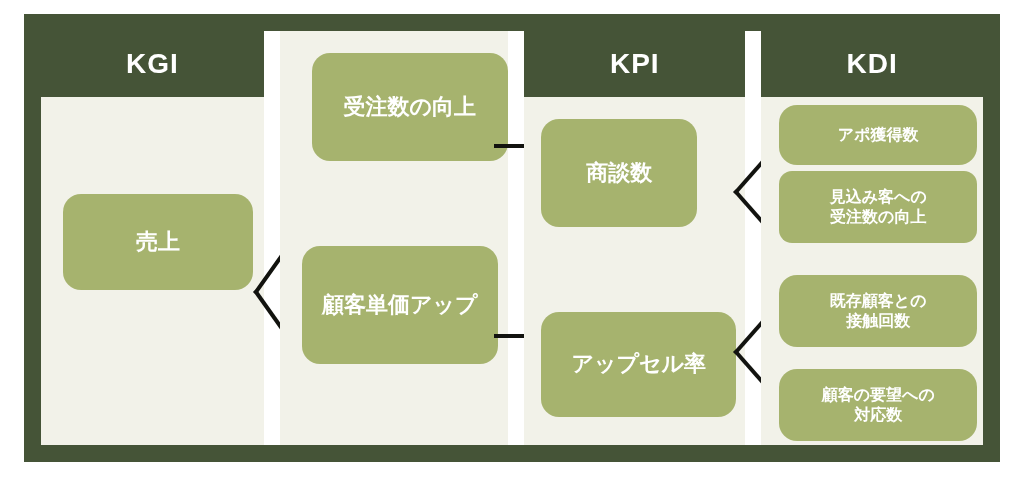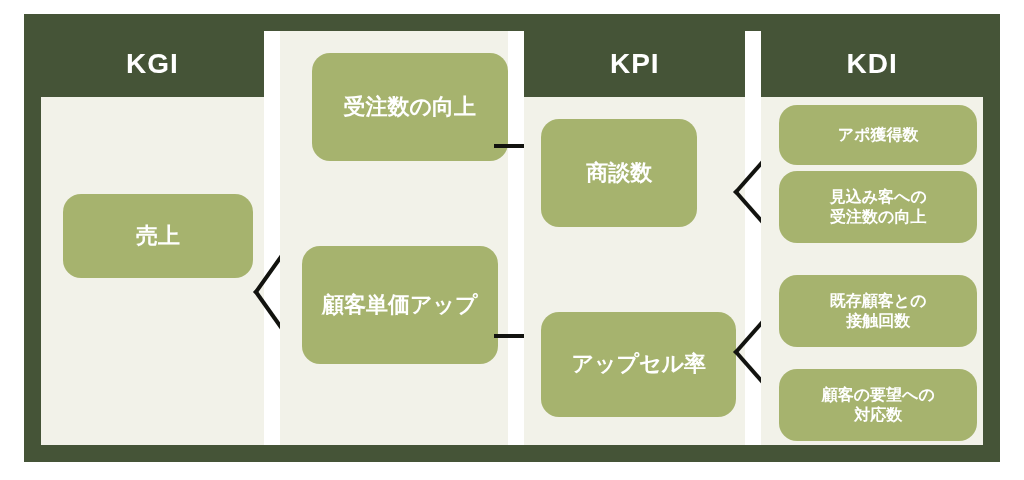--- a/index.html
+++ b/index.html
@@ -81,33 +81,33 @@
     text-align: center;
     font-weight: bold;
     line-height: 1.28;
     box-sizing: border-box;
     padding: 4px 8px;
   }
   .node-lg { font-size: 22px; }
   .node-sm { font-size: 16px; }
 
   
-  .n-uriage { left: 22px; top: 97px; width: 190px; height: 84px; text-align: center; }
+  .n-uriage { left: 22px; top: 97px; width: 190px; height: 96px; text-align: center; }
 
   
   .n-juchu  { left: 22px;  top: 22px;  width: 196px; height: 108px; margin-left: 10px; }
   .n-tanka  { left: 22px;  top: 215px; width: 196px; height: 118px; }
 
   
   .n-shodan { left: 17px; top: 22px;  width: 156px; height: 108px; }
   .n-upsell { left: 17px; top: 215px; width: 195px; height: 105px; }
 
   
   .n-apo    { left: 18px; top: 8px;   width: 198px; height: 60px; }
-  .n-follow { left: 18px; top: 74px;  width: 198px; height: 72px; }
+  .n-follow { left: 18px; top: 74px;  width: 198px; height: 72px; border-radius: 13px; }
   .n-kizon  { left: 18px; top: 178px; width: 198px; height: 72px; }
   .n-youbou { left: 18px; top: 256px; width: 198px; height: 72px; margin-top: 16px; }
 
   
   .conn {
     position: absolute;
     overflow: visible;
     pointer-events: none;
   }
   .conn line { stroke: #12130f; stroke-width: 4; stroke-linecap: square; }

